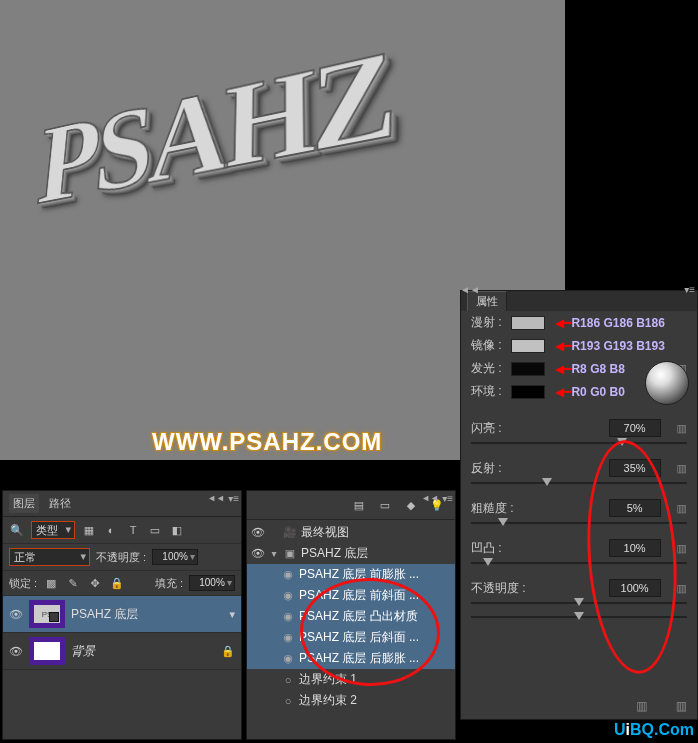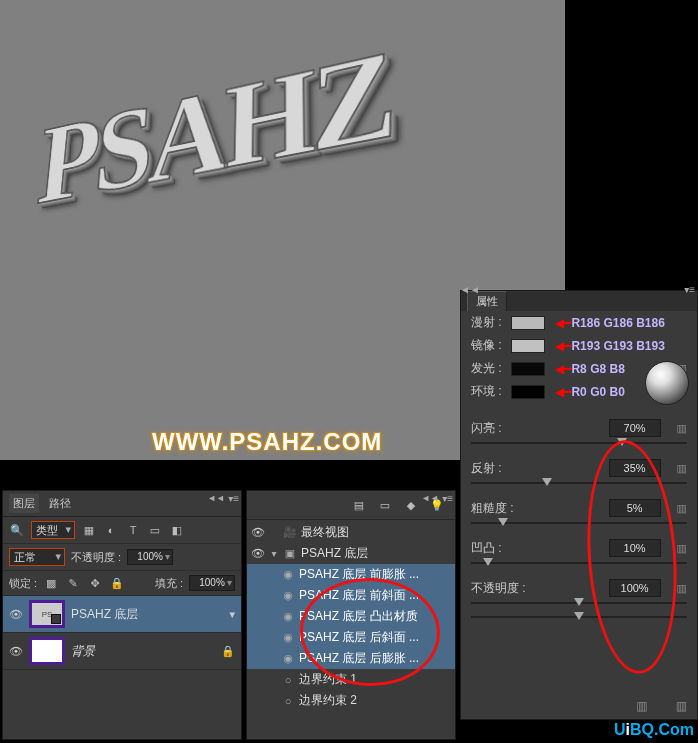--- a/index.html
+++ b/index.html
@@ -78,21 +78,21 @@
   .lp-tabs .tab { font-size:11px; color:#ccc; padding:2px 4px; }
   .lp-tabs .tab.active{ background:#454545; }
   .lp-row { display:flex; align-items:center; padding:4px 6px; gap:6px; border-bottom:1px solid #2d2d2d;}
   .lp-row select, .lp-row .sel { background:#2a2a2a; border:1px solid #c2410c; color:#ddd; font-size:11px; height:18px; }
   .lp-row .sel { padding:1px 16px 1px 4px; position:relative;}
   .lp-row .sel::after{content:"▾"; position:absolute; right:3px; top:1px; color:#aaa;}
   .ico-btn { width:16px; height:16px; display:inline-flex; align-items:center; justify-content:center; color:#bbb; }
 
   .layer-item { display:flex; align-items:center; padding:4px 6px; gap:6px; border-bottom:1px solid #2d2d2d;}
   .eye { width:14px; text-align:center; color:#ccc; }
-  .thumb { width:36px; height:28px; background:#ccc; border:3px solid #4c1d95; display:flex; align-items:center; justify-content:center; font-size:8px; color:#444; position:relative;}
+  .thumb { width:36px; height:28px; background:#ccc; border:5px solid #4c1d95; display:flex; align-items:center; justify-content:center; font-size:8px; color:#444; position:relative;}
   .thumb.bg { background:#fff;}
   .cube-badge{ position:absolute; right:1px; bottom:1px; width:10px;height:10px; background:#3a3a3a; border:1px solid #111; }
   .layer-name { font-size:12px; color:#ddd; }
   .lock-ico { margin-left:auto; color:#999;}
   .pct-box { width:46px; height:16px; background:#2a2a2a; border:1px solid #1a1a1a; color:#ddd; text-align:center; font-size:10px; line-height:14px; position:relative;}
   .pct-box::after{content:"▾"; position:absolute; right:2px; top:0; color:#888;}
 
   
   .d3-panel { left:246px; top:490px; width:210px; height:250px; }
   .d3-toolbar { display:flex; justify-content:flex-end; gap:10px; padding:6px 10px; border-bottom:1px solid #262626;}
@@ -239,21 +239,21 @@
   <div class="lp-row">
     <span class="ico-btn">🔍</span>
     <span class="sel">类型</span>
     <span class="ico-btn">▦</span>
     <span class="ico-btn">◐</span>
     <span class="ico-btn">T</span>
     <span class="ico-btn">▭</span>
     <span class="ico-btn">◧</span>
   </div>
   <div class="lp-row">
-    <span class="sel" style="width:56px">正常</span>
+    <span class="sel" style="width:81px">正常</span>
     <span>不透明度 :</span>
     <span class="pct-box">100%</span>
   </div>
   <div class="lp-row">
     <span>锁定 :</span>
     <span class="ico-btn">▩</span>
     <span class="ico-btn">✎</span>
     <span class="ico-btn">✥</span>
     <span class="ico-btn">🔒</span>
     <span style="margin-left:auto">填充 :</span>

